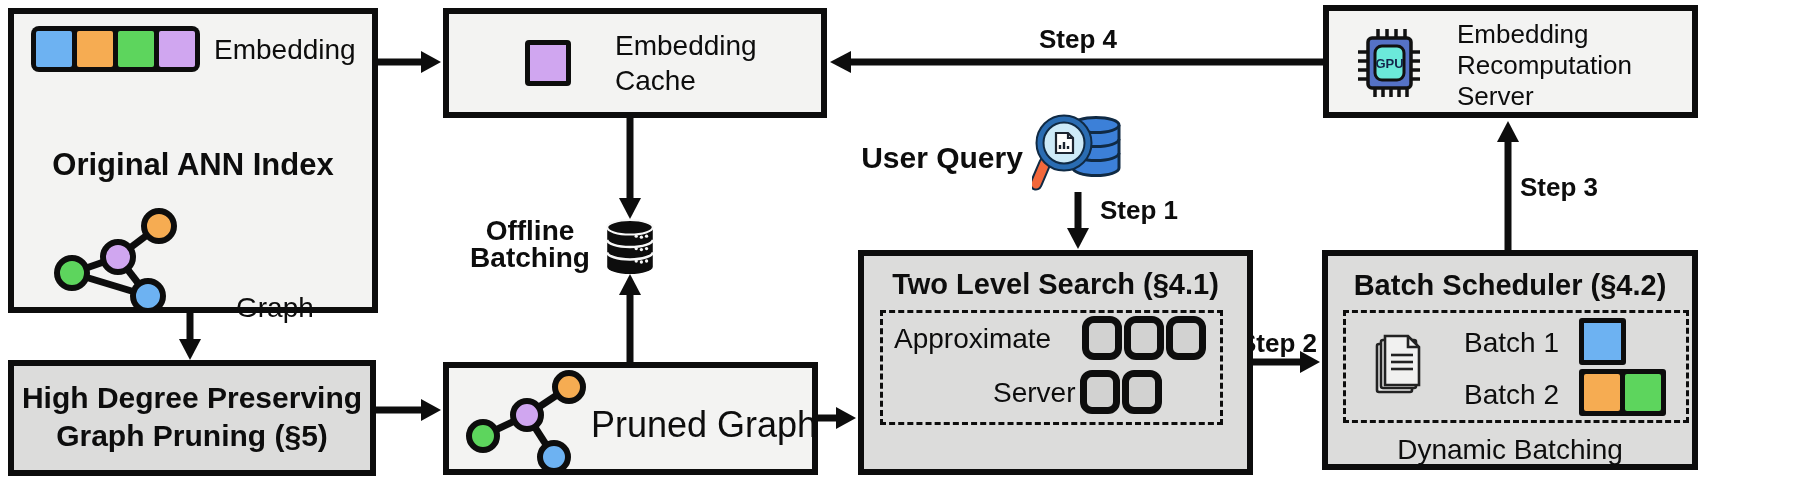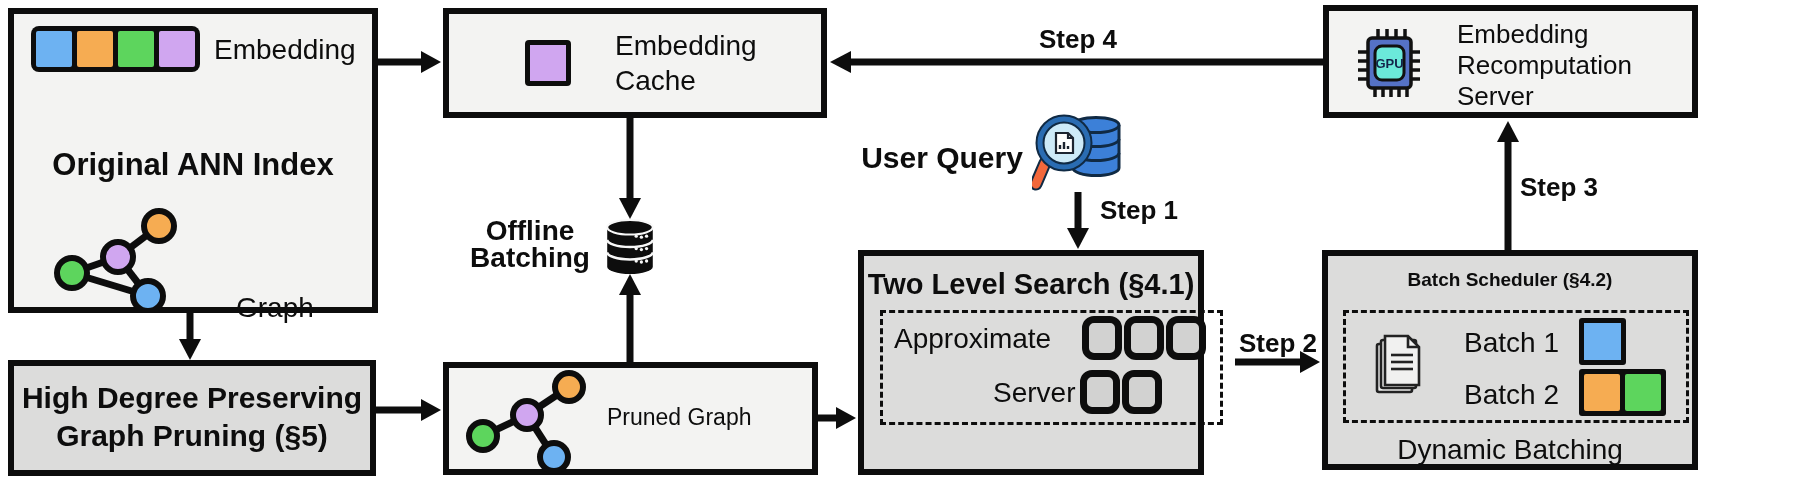--- a/index.html
+++ b/index.html
@@ -212,42 +212,42 @@
         <line x1="68" y1="47" x2="24" y2="68"></line>
         <line x1="68" y1="47" x2="95" y2="89"></line>
       </g>
       <g stroke="#0d0d0d" stroke-width="6">
         <circle cx="110" cy="19" r="14" fill="var(--orange)"></circle>
         <circle cx="68" cy="47" r="14" fill="var(--purple)"></circle>
         <circle cx="24" cy="68" r="14" fill="var(--green)"></circle>
         <circle cx="95" cy="89" r="14" fill="var(--blue)"></circle>
       </g>
     </svg>
-    <div class="abs lbl" style="left:158px;top:36px;font-size:23px;">Pruned Graph</div>
-  </div>
-
-  <div class="box dark" style="left:858px;top:250px;width:346px;height:225px;">
+    <div class="abs lbl" style="left:142px;top:36px;font-size:36px;">Pruned Graph</div>
+  </div>
+
+  <div class="box dark" style="left:858px;top:250px;width:395px;height:225px;">
     <div class="abs center bold lbl" style="top:12px;font-size:29px;">Two Level Search (§4.1)</div>
     <div class="dashed" style="left:16px;top:54px;width:343px;height:115px;">
       <div class="abs lbl" style="left:11px;top:10px;font-size:28px;">Approximate</div>
       <div class="slot-row" style="left:199px;top:3px;">
         <div class="slot"></div>
         <div class="slot"></div>
         <div class="slot"></div>
       </div>
       <div class="abs lbl" style="left:110px;top:64px;font-size:28px;">Server</div>
       <div class="slot-row" style="left:197px;top:57px;">
         <div class="slot"></div>
         <div class="slot"></div>
       </div>
     </div>
   </div>
 
   <div class="box dark" style="left:1322px;top:250px;width:376px;height:220px;">
-    <div class="abs center bold lbl" style="top:13px;font-size:19px;">Batch Scheduler (§4.2)</div>
+    <div class="abs center bold lbl" style="top:13px;font-size:29px;">Batch Scheduler (§4.2)</div>
     <div class="dashed" style="left:15px;top:54px;width:346px;height:113px;">
       <svg class="abs" style="left:26px;top:18px;" width="56" height="72" viewBox="0 0 56 72">
         <rect x="5" y="13" width="35" height="48" rx="2" fill="#ececeb" stroke="#222" stroke-width="2.6"></rect>
         <rect x="9" y="9" width="35" height="48" rx="2" fill="#efefee" stroke="#222" stroke-width="2.6"></rect>
         <path d="M13,5 h23 l11,11 v38 h-34 Z" fill="#f1f1f0" stroke="#222" stroke-width="2.6"></path>
         <path d="M36,5 v11 h11" fill="none" stroke="#222" stroke-width="2.6"></path>
         <line x1="19" y1="24" x2="41" y2="24" stroke="#222" stroke-width="2.6"></line>
         <line x1="19" y1="31" x2="41" y2="31" stroke="#222" stroke-width="2.6"></line>
         <line x1="19" y1="38" x2="41" y2="38" stroke="#222" stroke-width="2.6"></line>
       </svg>

